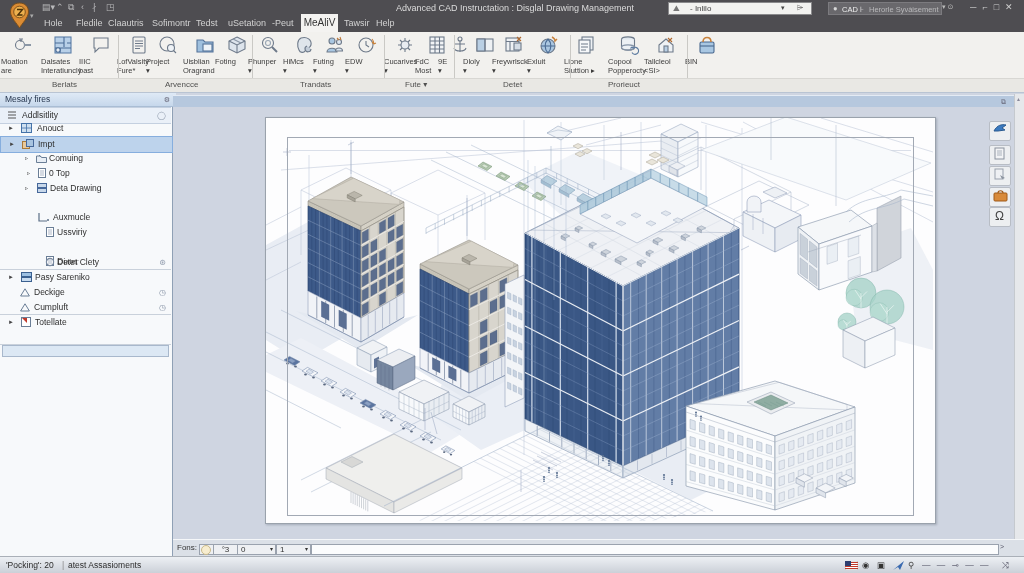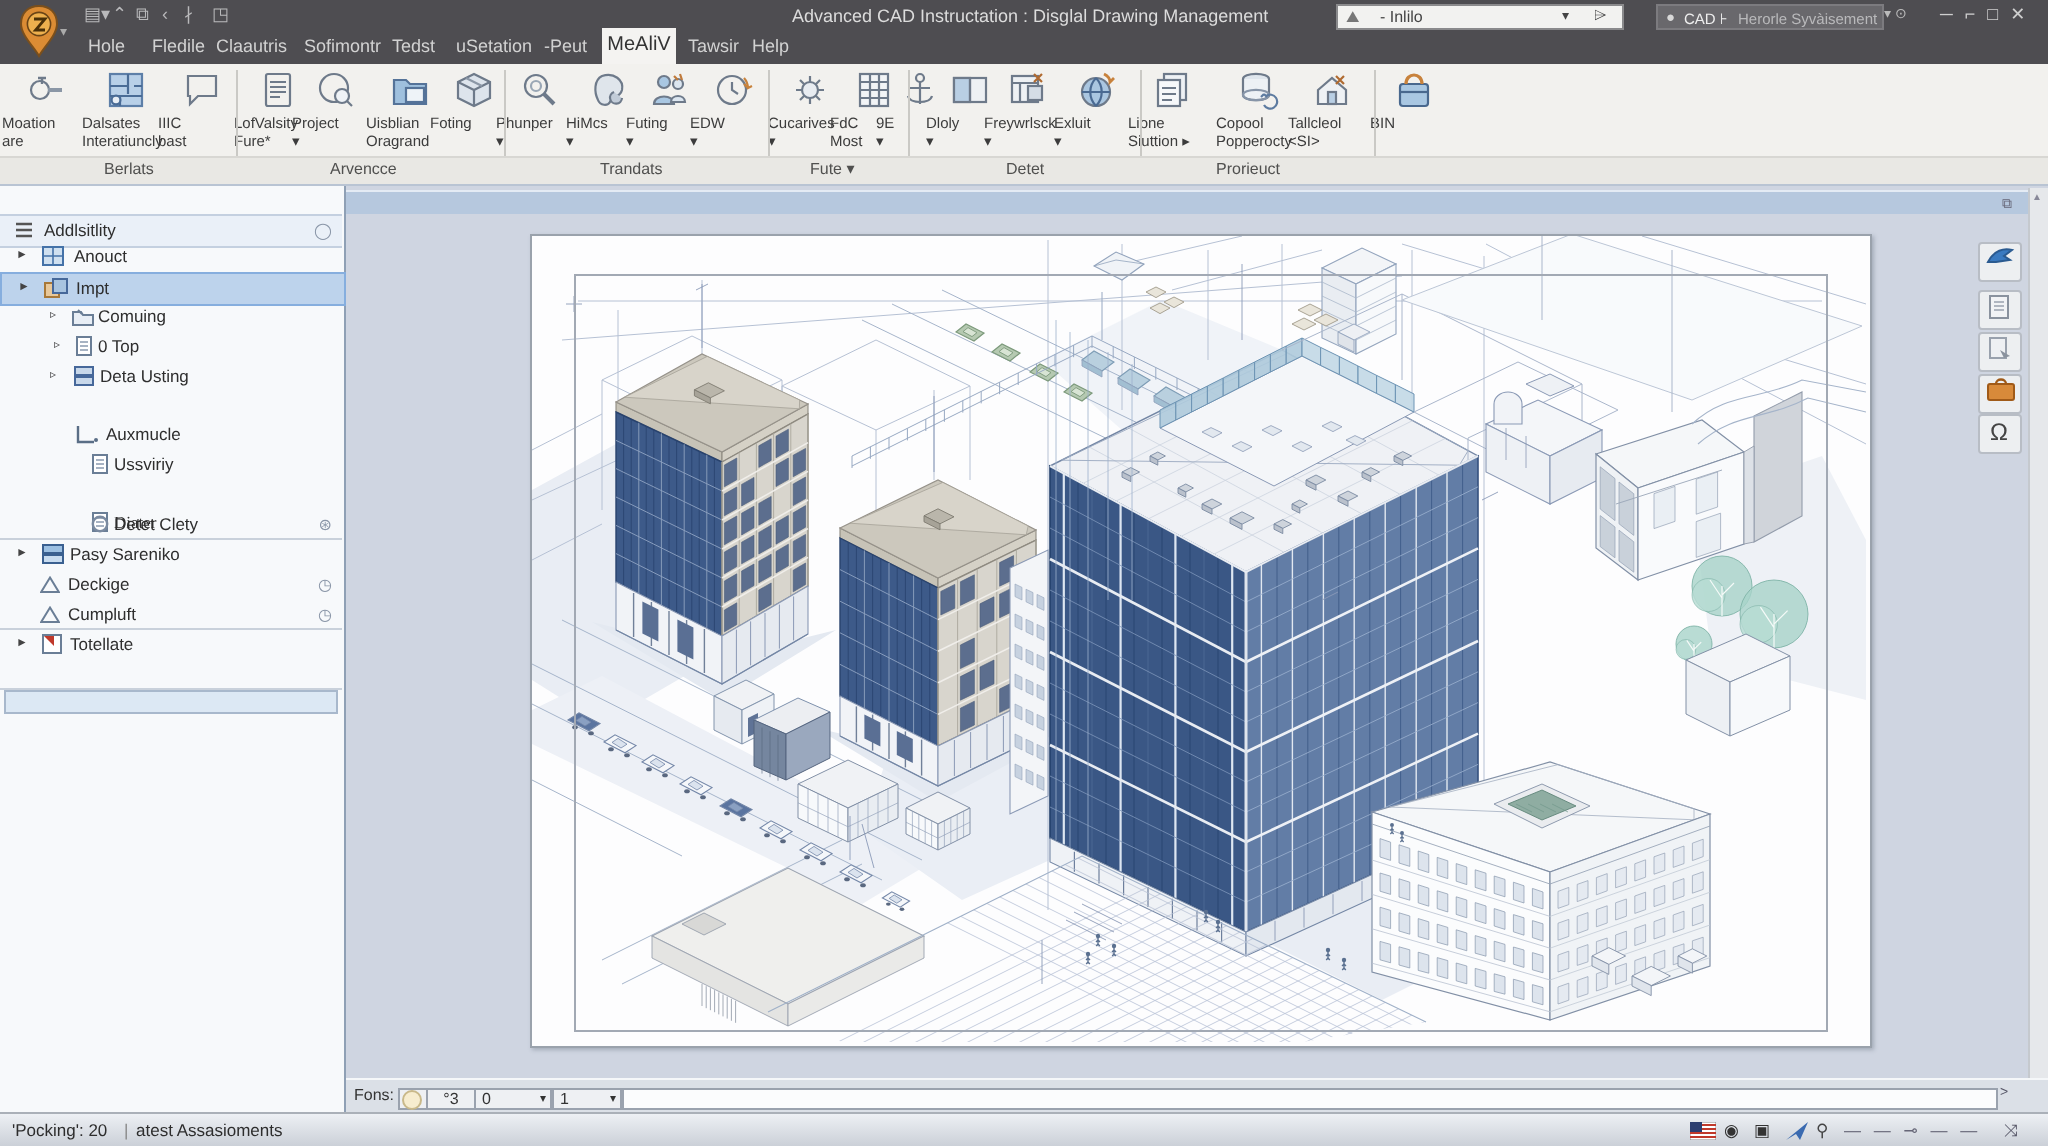--- a/index.html
+++ b/index.html
@@ -313,20 +313,21 @@
 <div id="gband"></div>
 <div class="glabel" style="left:52px">Berlats</div>
 <div class="glabel" style="left:165px">Arvencce</div>
 <div class="glabel" style="left:300px">Trandats</div>
 <div class="glabel" style="left:405px">Fute  ▾</div>
 <div class="glabel" style="left:503px">Detet</div>
 <div class="glabel" style="left:608px">Prorieuct</div>
   </div>
 
   <div id="lpanel" class="abs">
+    <div id="lp-head" class="abs">Mesaly fires<span style="position:absolute;right:6px;top:0px;color:#667;font-size:7px">⚙</span></div>
 <div class="trow" style="top:14px;background:#eaf0f8;border-top:1px solid #c4d0e0;border-bottom:1px solid #c4d0e0;">
         <span class="tico" style="left:7px"><svg width="10" height="10">
             <path d="M1 2h8 M1 5h8 M1 8h8" stroke="#555" stroke-width="1.2"></path>
           </svg></span>
         <span style="position:absolute;left:22px">Addlsitlity</span>
         <span style="position:absolute;right:5px;top:0;color:#8a96a8;font-size:8px">◯</span>
       </div>
 <div class="trow" style="top:28px;">
         <span style="position:absolute;left:8px;top:0;font-size:6px;color:#444;line-height:15px">►</span>
         <span class="tico" style="left:21px"><svg width="11" height="10">
@@ -358,21 +359,21 @@
             <path d="M2 3h4 M2 5h4 M2 7h4" stroke="#8a9ab0" stroke-width="0.7"></path>
           </svg></span>
         <span style="position:absolute;left:49px">0 Top</span>
       </div>
 <div class="trow" style="top:88px;">
         <span style="position:absolute;left:25px;top:0;font-size:6px;color:#444;line-height:15px">▹</span>
         <span class="tico" style="left:37px"><svg width="10" height="10">
             <rect x="0.5" y="0.5" width="9" height="4" fill="#c8d8ea" stroke="#46689a"></rect>
             <rect x="0.5" y="5.5" width="9" height="4" fill="#c8d8ea" stroke="#46689a"></rect>
           </svg></span>
-        <span style="position:absolute;left:50px">Deta Usting</span>
+        <span style="position:absolute;left:50px">Deta Drawing</span>
       </div>
 <div class="trow" style="top:117px;">
         <span class="tico" style="left:38px"><svg width="12" height="10">
             <path d="M1 1 v8 h8" fill="none" stroke="#5a6e86" stroke-width="1.2"></path>
             <circle cx="10" cy="8" r="1" fill="#5a6e86"></circle>
           </svg></span>
         <span style="position:absolute;left:53px">Auxmucle</span>
       </div>
 <div class="trow" style="top:132px;">
         <span class="tico" style="left:46px"><svg width="8" height="10">

